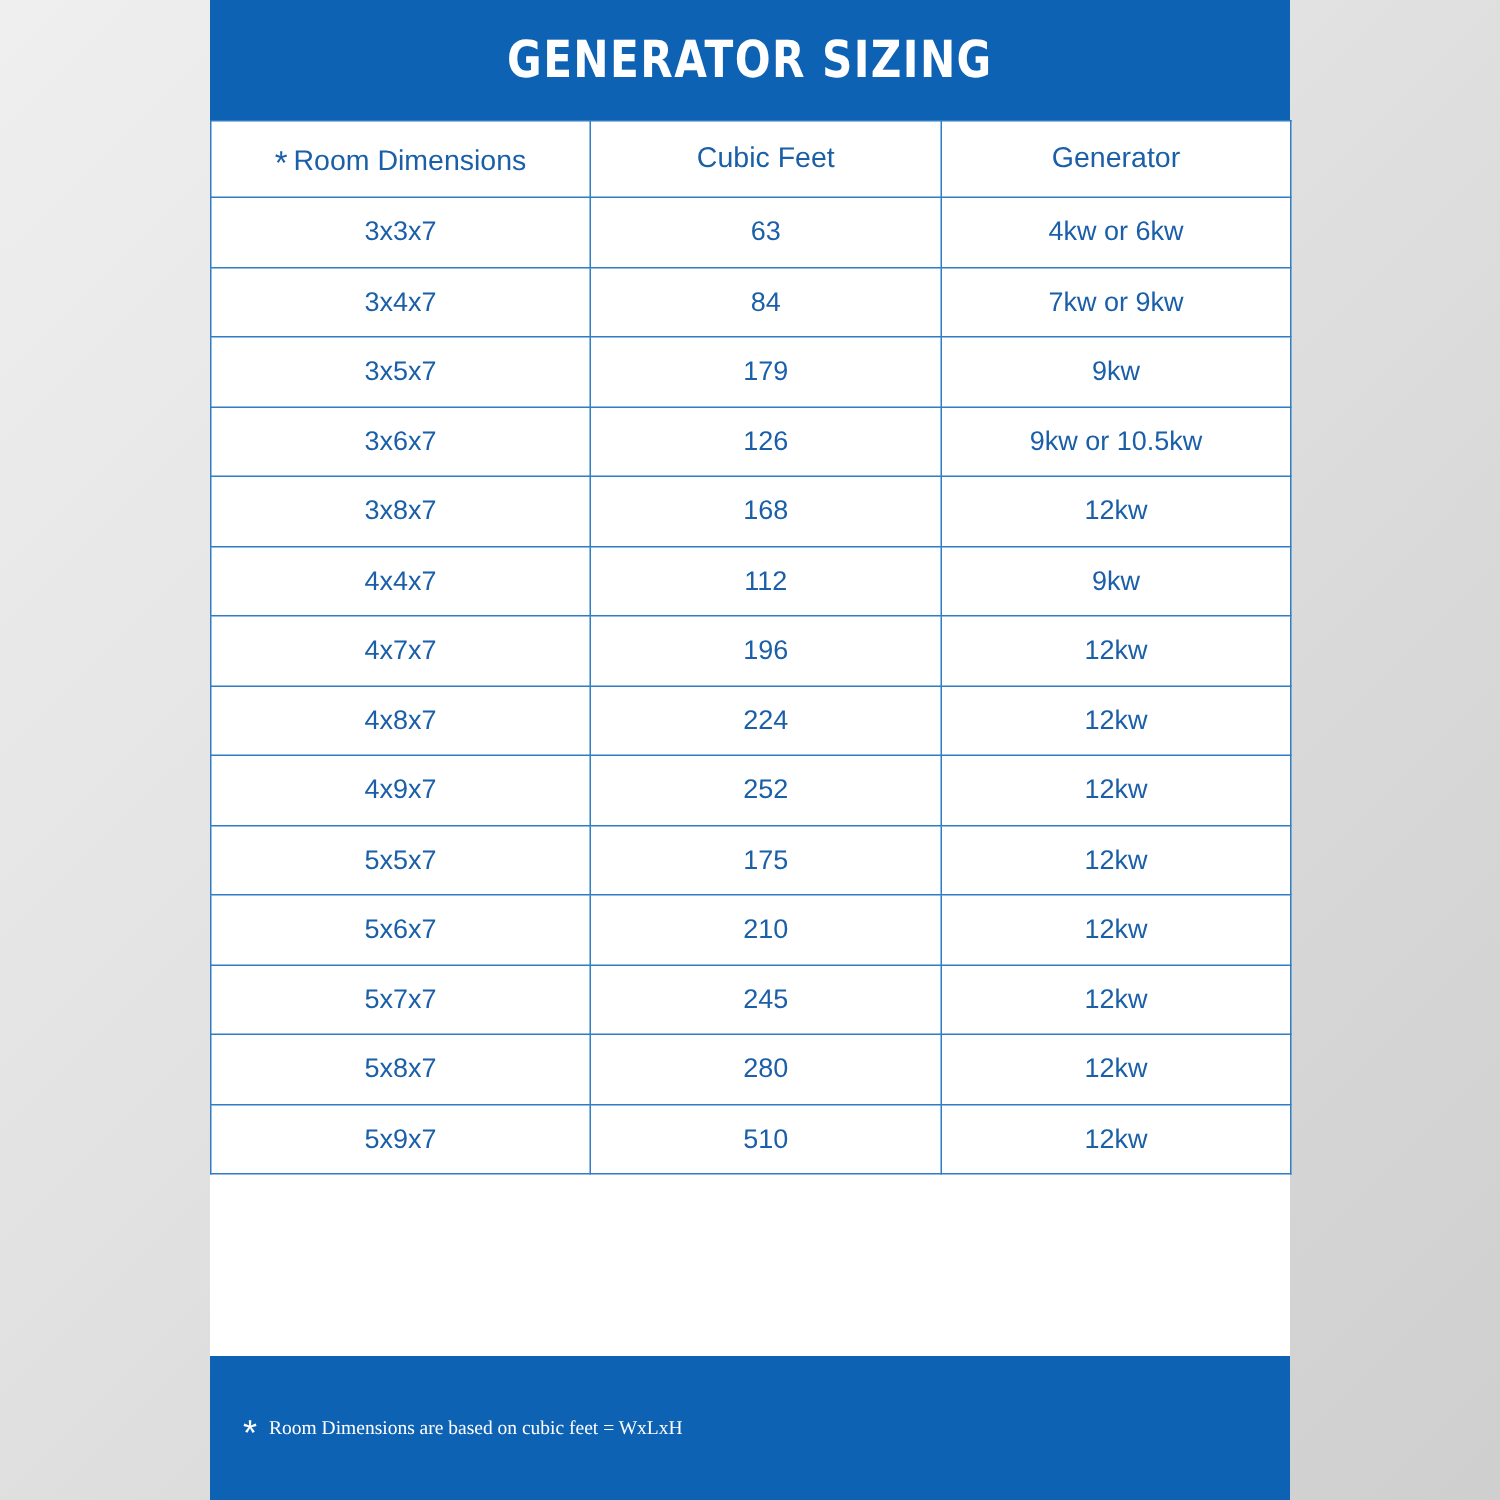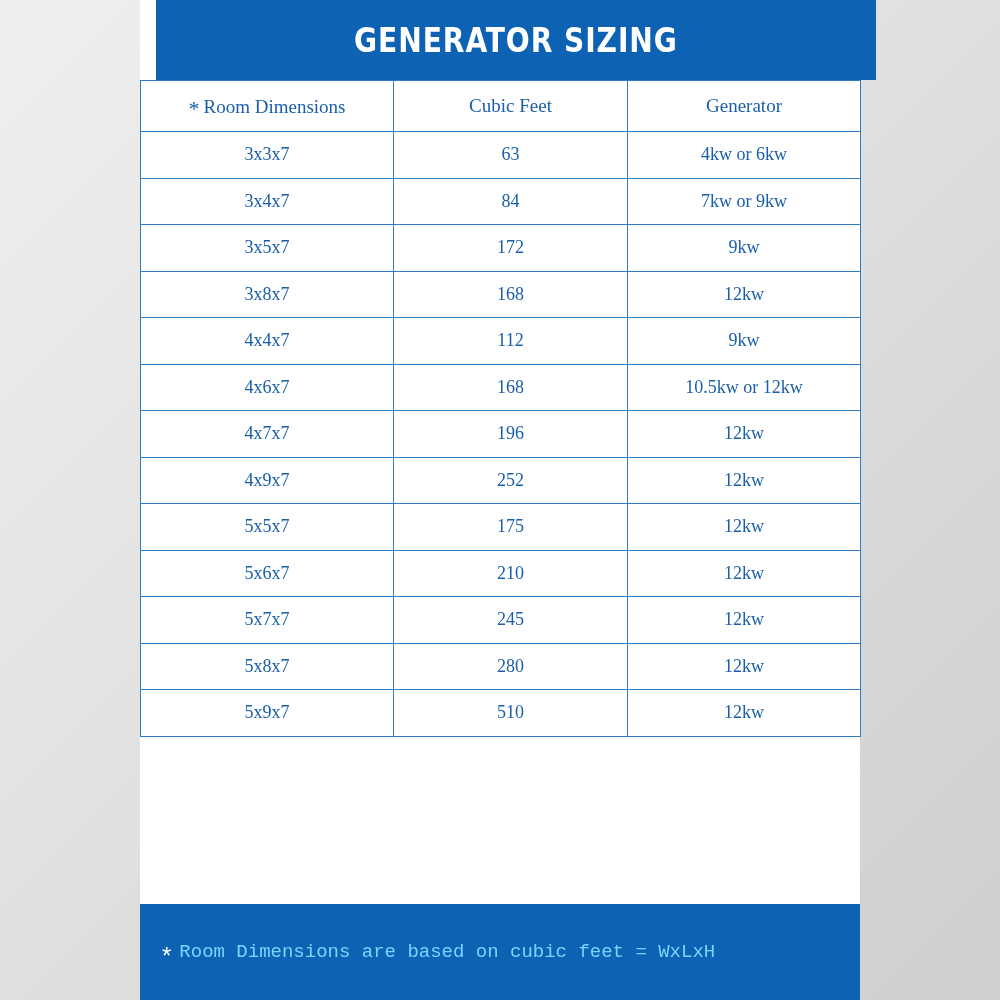--- a/index.html
+++ b/index.html
@@ -19,21 +19,21 @@
     left: 140px;
     top: 0;
     width: 720px;
     height: 1000px;
     background: #ffffff;
     box-shadow: 0 0 0 0 transparent;
   }
 
   .header {
     position: absolute;
-    left: 16px;
+    left: 0;
     top: 0;
     width: 720px;
     height: 80px;
     background: #0d62b4;
     display: flex;
     align-items: center;
     justify-content: center;
   }
   .header-title {
     color: #ffffff;
@@ -61,21 +61,21 @@
   table.sizing col.c2 { width: 233px; }
 
   table.sizing th,
   table.sizing td {
     border: 1px solid #2f7dc4;
     color: #1a5fa8;
     text-align: center;
     font-size: 18px;
     height: 45.5px;
     padding: 0 4px;
-    font-family: Liberation Serif, serif;
+    font-family: Liberation Sans, sans-serif;
     font-weight: normal;
   }
   table.sizing th {
     font-size: 19px;
     height: 50px;
   }
   table.sizing th.left-head {
     position: relative;
   }
   .asterisk {
@@ -90,24 +90,24 @@
     position: absolute;
     left: 0;
     bottom: 0;
     width: 720px;
     height: 96px;
     background: #0d62b4;
     display: flex;
     align-items: center;
   }
   .footer-text {
-    color: #7dd3fc;
-    font-size: 19px;
+    color: #ffffff;
+    font-size: 13px;
     padding-left: 26px;
-    font-family: Liberation Mono, monospace;
+    font-family: Liberation Serif, serif;
   }
   .footer-asterisk {
     color: #ffffff;
     font-size: 24px;
     padding-left: 22px;
     position: relative;
     top: 4px;
   }
   .footer-inner {
     display: flex;
@@ -146,41 +146,46 @@
           <td>63</td>
           <td>4kw or 6kw</td>
         </tr>
         <tr>
           <td>3x4x7</td>
           <td>84</td>
           <td>7kw or 9kw</td>
         </tr>
         <tr>
           <td>3x5x7</td>
-          <td>172</td>
+          <td>179</td>
           <td>9kw</td>
+        </tr>
+        <tr>
+          <td>3x6x7</td>
+          <td>126</td>
+          <td>9kw or 10.5kw</td>
         </tr>
         <tr>
           <td>3x8x7</td>
           <td>168</td>
           <td>12kw</td>
         </tr>
         <tr>
           <td>4x4x7</td>
           <td>112</td>
           <td>9kw</td>
         </tr>
         <tr>
-          <td>4x6x7</td>
-          <td>168</td>
-          <td>10.5kw or 12kw</td>
-        </tr>
-        <tr>
           <td>4x7x7</td>
           <td>196</td>
+          <td>12kw</td>
+        </tr>
+        <tr>
+          <td>4x8x7</td>
+          <td>224</td>
           <td>12kw</td>
         </tr>
         <tr>
           <td>4x9x7</td>
           <td>252</td>
           <td>12kw</td>
         </tr>
         <tr>
           <td>5x5x7</td>
           <td>175</td>

